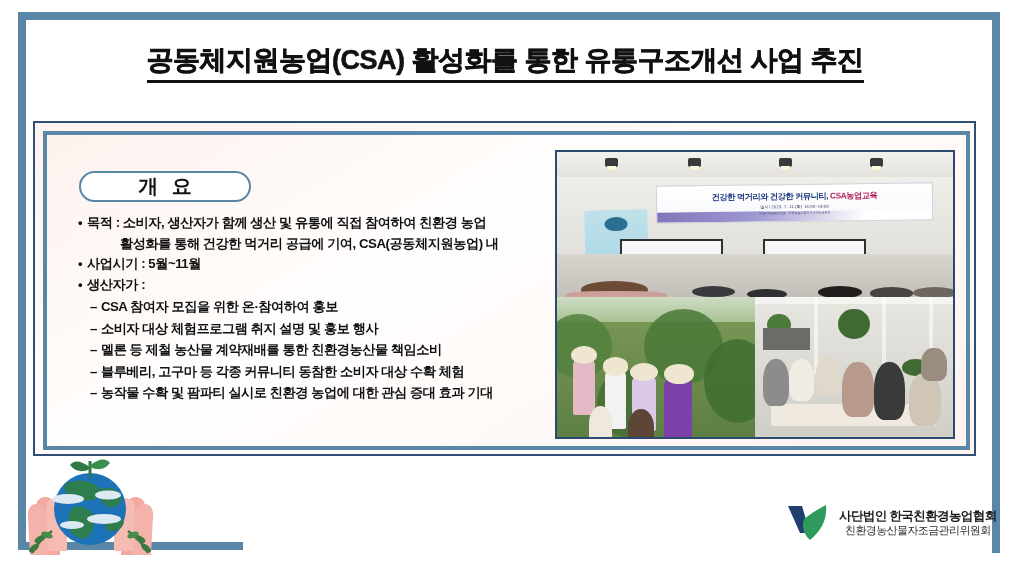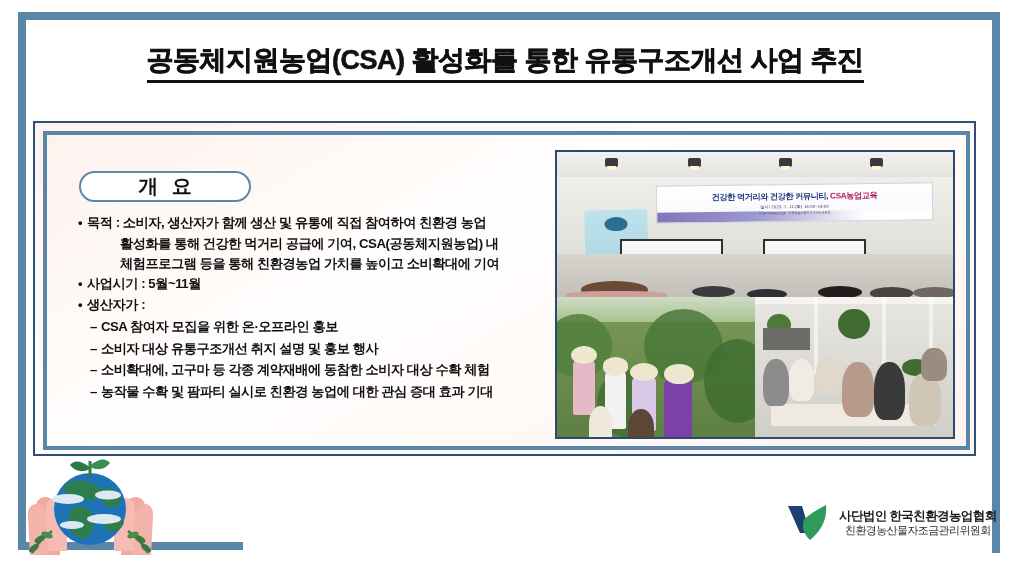--- a/index.html
+++ b/index.html
@@ -347,40 +347,42 @@
         <span>개 요</span>
       </div>
 
       <div class="bullets">
 
         <div class="b-row">
           <span class="b-dot">•</span>
           <span class="b-text">목적 : 소비자, 생산자가 함께 생산 및 유통에 직접 참여하여 친환경 농업</span>
         </div>
         <div class="b-cont">활성화를 통해 건강한 먹거리 공급에 기여, CSA(공동체지원농업) 내</div>
-        <div class="b-cont">체험프로그램 등을 통해 친환경농업 가치를 높이고 소비확대에 기여</div>
 
         <div class="b-row">
           <span class="b-dot">•</span>
           <span class="b-text">사업시기 : 5월~11월</span>
         </div>
 
         <div class="b-row">
           <span class="b-dot">•</span>
           <span class="b-text">생산자가 :</span>
         </div>
 
         <div class="b-sub">
-          <span class="dash">–</span><span>CSA 참여자 모집을 위한 온·오프라인 홍보</span>
+          <span class="dash">–</span><span>CSA 참여자 모집을 위한 온·참여하여 홍보</span>
         </div>
         <div class="b-sub">
-          <span class="dash">–</span><span>소비자 대상 유통구조개선 취지 설명 및 홍보 행사</span>
+          <span class="dash">–</span><span>소비자 대상 체험프로그램 취지 설명 및 홍보 행사</span>
         </div>
         <div class="b-sub">
-          <span class="dash">–</span><span>소비확대에, 고구마 등 각종 계약재배에 동참한 소비자 대상 수확 체험</span>
+          <span class="dash">–</span><span>멜론 등 제철 농산물 계약재배를 통한 친환경농산물 책임소비</span>
+        </div>
+        <div class="b-sub">
+          <span class="dash">–</span><span>블루베리, 고구마 등 각종 커뮤니티 동참한 소비자 대상 수확 체험</span>
         </div>
         <div class="b-sub">
           <span class="dash">–</span><span>농작물 수확 및 팜파티 실시로 친환경 농업에 대한 관심 증대 효과 기대</span>
         </div>
       </div>
 
       <div class="photo-panel">
 
         <div class="photo-top">
           <div class="ceiling"></div>

